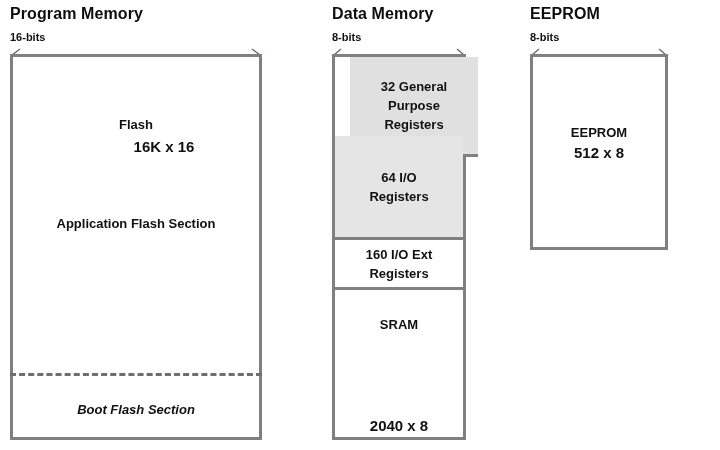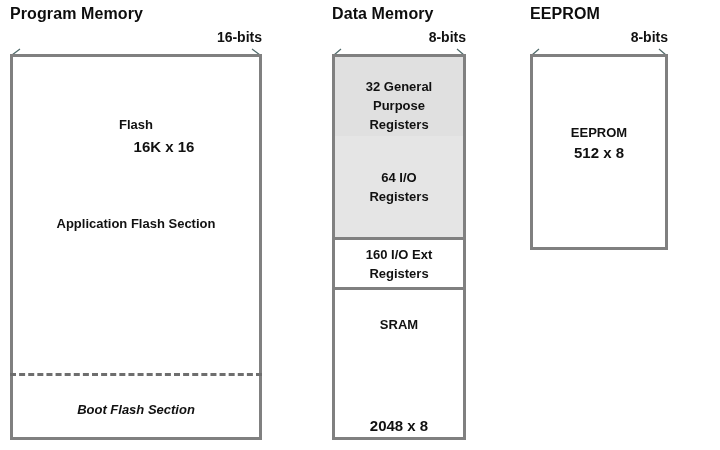--- a/index.html
+++ b/index.html
@@ -38,22 +38,22 @@
   
   .dim {
     position: absolute;
     height: 26px;
   }
   .dim-label {
     position: absolute;
     left: 0;
     top: -2px;
     width: 100%;
-    text-align: right;
-    font-size: 14px;
+    text-align: left;
+    font-size: 11px;
     font-weight: bold;
     color: #111111;
     line-height: 12px;
   }
   .dim-svg {
     position: absolute;
     left: 0;
     bottom: 0;
     width: 100%;
     height: 13px;
@@ -157,39 +157,39 @@
     <div class="dim-label">8-bits</div>
     <svg class="dim-svg" viewBox="0 0 134 13" preserveAspectRatio="none">
       <line x1="2" y1="9" x2="132" y2="9" stroke="#4f6a6a" stroke-width="1.2"></line>
       <polyline points="9,3 2,9 9,14" fill="none" stroke="#4f6a6a" stroke-width="1.2"></polyline>
       <polyline points="125,3 132,9 125,14" fill="none" stroke="#4f6a6a" stroke-width="1.2"></polyline>
     </svg>
   </div>
 
   <div class="mem-box" style="left:332px; top:54px; width:134px; height:386px;">
 
-    <div class="seg fill-light bordered-bottom" style="top:0px; height:100px;">
+    <div class="seg fill-light bordered-bottom" style="top:0px; height:100px;margin-left:15px;">
       <div class="seg-line">32 General</div>
       <div class="seg-line">Purpose</div>
       <div class="seg-line">Registers</div>
     </div>
 
     <div class="seg fill-dark bordered-bottom" style="top:79px; height:104px;">
       <div class="seg-line">64 I/O</div>
       <div class="seg-line">Registers</div>
     </div>
 
     <div class="seg fill-white bordered-bottom" style="top:183px; height:50px;">
       <div class="seg-line">160 I/O Ext</div>
       <div class="seg-line">Registers</div>
     </div>
 
     <div class="seg fill-white" style="top:233px; height:147px; justify-content:space-between; padding-top:25px;">
       <div class="seg-line">SRAM</div>
-      <div class="seg-line big">2048 x 8</div>
+      <div class="seg-line big">2040 x 8</div>
     </div>
   </div>
 
   <div class="col-title" style="left:530px; top:5px; width:138px;">EEPROM</div>
 
   <div class="dim" style="left:530px; top:33px; width:138px;">
     <div class="dim-label">8-bits</div>
     <svg class="dim-svg" viewBox="0 0 138 13" preserveAspectRatio="none">
       <line x1="2" y1="9" x2="136" y2="9" stroke="#4f6a6a" stroke-width="1.2"></line>
       <polyline points="9,3 2,9 9,14" fill="none" stroke="#4f6a6a" stroke-width="1.2"></polyline>

